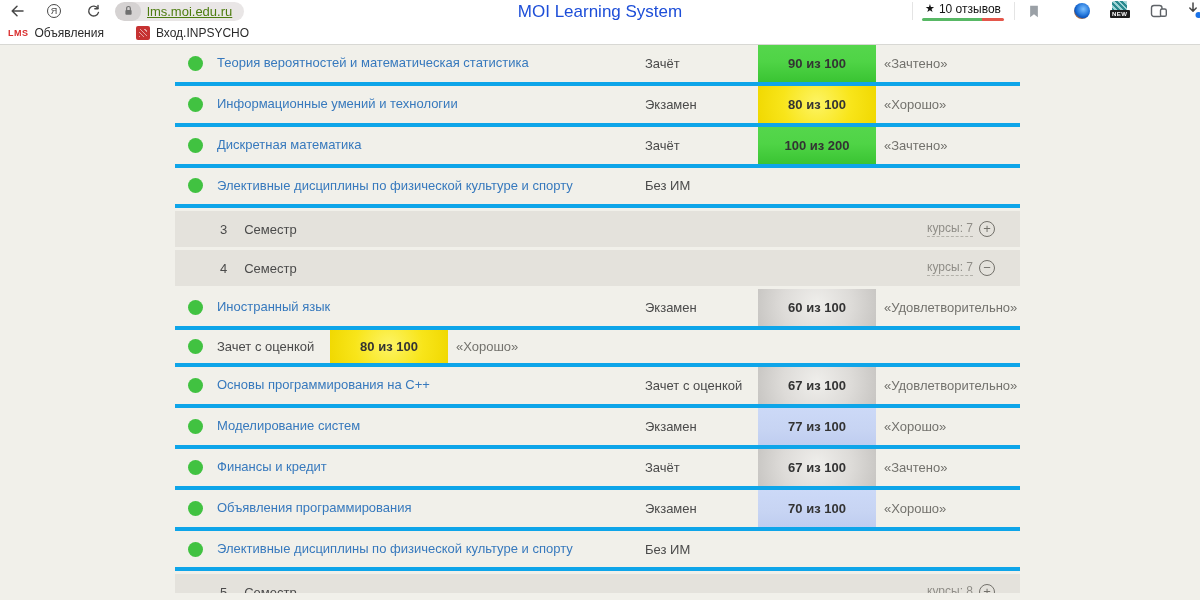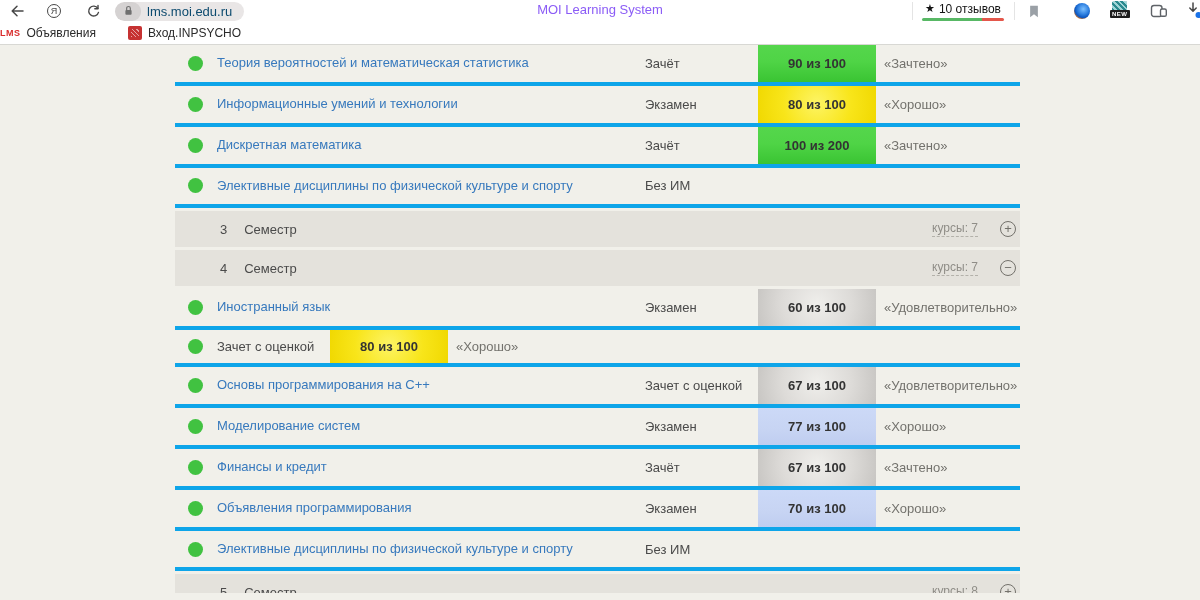--- a/index.html
+++ b/index.html
@@ -16,43 +16,43 @@
   .topbar { position:relative; height:22px; }
   .topbar .tb-item { position:absolute; top:0; height:22px; display:flex; align-items:center; }
 
   .ya-circle { width:14px; height:14px; border:1.4px solid #474747; border-radius:50%;
     font-size:9px; color:#474747; display:flex; align-items:center; justify-content:center; }
 
   .url-pill { background:#e9e6e6; border-radius:11px; height:19px; display:flex; align-items:center;
     padding-right:12px; overflow:hidden; }
   .lock-box { background:#d5d2d2; border-radius:9px; height:19px; width:26px; display:flex;
     align-items:center; justify-content:center; margin-right:6px; }
-  .url-text { font-size:13px; color:#0c4a6e; }
+  .url-text { font-size:13px; color:#4d7c0f;text-decoration:underline; }
 
   .page-title { position:absolute; left:50%; top:2px; transform:translateX(-50%);
-    font-size:13px; color:#8b5cf6; white-space:nowrap; }
+    font-size:17px; color:#1d4ed8; white-space:nowrap; }
 
   .vsep { position:absolute; top:2px; width:1px; height:18px; background:#e4e4e4; }
 
   .reviews { display:flex; flex-direction:column; justify-content:center; }
   .reviews-top { display:flex; align-items:center; gap:4px; font-size:12px; color:#141414; }
   .reviews-star { font-size:11px; }
   .reviews-bar { margin-top:2px; height:3px; width:100%; border-radius:2px;
     background:linear-gradient(90deg,#58b865 0 73%, #e4574b 73% 100%); }
 
   .ext-circle { width:16px; height:16px; border-radius:50%;
     background:radial-gradient(circle at 58% 38%, #7cc0ff 0%, #2f80e0 40%, #0b57c2 62%, #e8720f 78%, #f4a61d 100%); }
 
   .new-ext { display:flex; flex-direction:column; align-items:center; }
   .new-ext .glyph { width:15px; height:9px; border-radius:2px 2px 0 0;
     background:repeating-linear-gradient(45deg,#2a8a8f 0 2px,#9fd4d6 2px 4px); }
   .new-ext .tag { background:#1e1e1e; color:#fff; font-size:6px; font-weight:bold;
     padding:1px 2px; border-radius:1px; letter-spacing:.5px; }
 
-  .bookmarksbar { height:22px; display:flex; align-items:center; padding-left:0; gap:6px; }
+  .bookmarksbar { height:22px; display:flex; align-items:center; padding-left:8px; gap:6px; }
   .lms-logo { color:#d92b2b; font-weight:bold; font-size:9px; letter-spacing:.5px; }
   .bm-label { font-size:12px; color:#2a2a2a; margin-right:26px; }
   .red-tile { width:14px; height:14px; background:#c63232; border-radius:2px; position:relative; }
   .red-tile::after { content:""; position:absolute; left:3px; top:3px; width:8px; height:8px;
     background:repeating-linear-gradient(45deg,rgba(255,255,255,.55) 0 1px, transparent 1px 3px); }
 
   
   .content { position:relative; width:1200px; height:555px; }
   .gtable { margin-left:175px; width:845px; }
 
@@ -69,21 +69,21 @@
   .badge-green  { background:linear-gradient(180deg,#55d64c 0%, #4fd446 45%, #3ac433 100%); }
   .badge-yellow { background:radial-gradient(circle at 50% 45%, #fdf464 0%, #f8e51a 55%, #f0d800 100%); }
   .badge-gray   { background:radial-gradient(circle at 50% 40%, #efeeeb 0%, #dddbd8 55%, #c7c5c2 100%); }
   .badge-blue   { background:linear-gradient(180deg,#ccd9f7 0%, #c7d4f3 60%, #bfcdf0 100%); }
   .badge-none   { background:transparent; }
 
   .sem-row { background:#e4e2dc; height:36px; margin:3px 0; overflow:hidden; }
   .sem-inner { height:36px; display:flex; align-items:center; font-size:13px; color:#4a4a4a; }
   .sem-num { margin-left:45px; }
   .sem-label { margin-left:17px; }
-  .sem-right { margin-left:auto; margin-right:4px; display:flex; gap:22px; }
+  .sem-right { margin-left:auto; margin-right:25px; display:flex; gap:6px; }
   .courses-link { color:#8f8d87; font-size:12px; border-bottom:1px dashed #b3b1aa; padding-bottom:1px; cursor:pointer; }
   .toggle { width:16px; height:16px; border:1px solid #73716b; border-radius:50%; color:#73716b;
     font-size:13px; line-height:14px; text-align:center; cursor:pointer; flex:0 0 auto; }
   .sem-cut { height:19px; margin-bottom:0; }
 </style>
 </head>
 <body>
 
 <div class="chrome">
   <div class="topbar">

